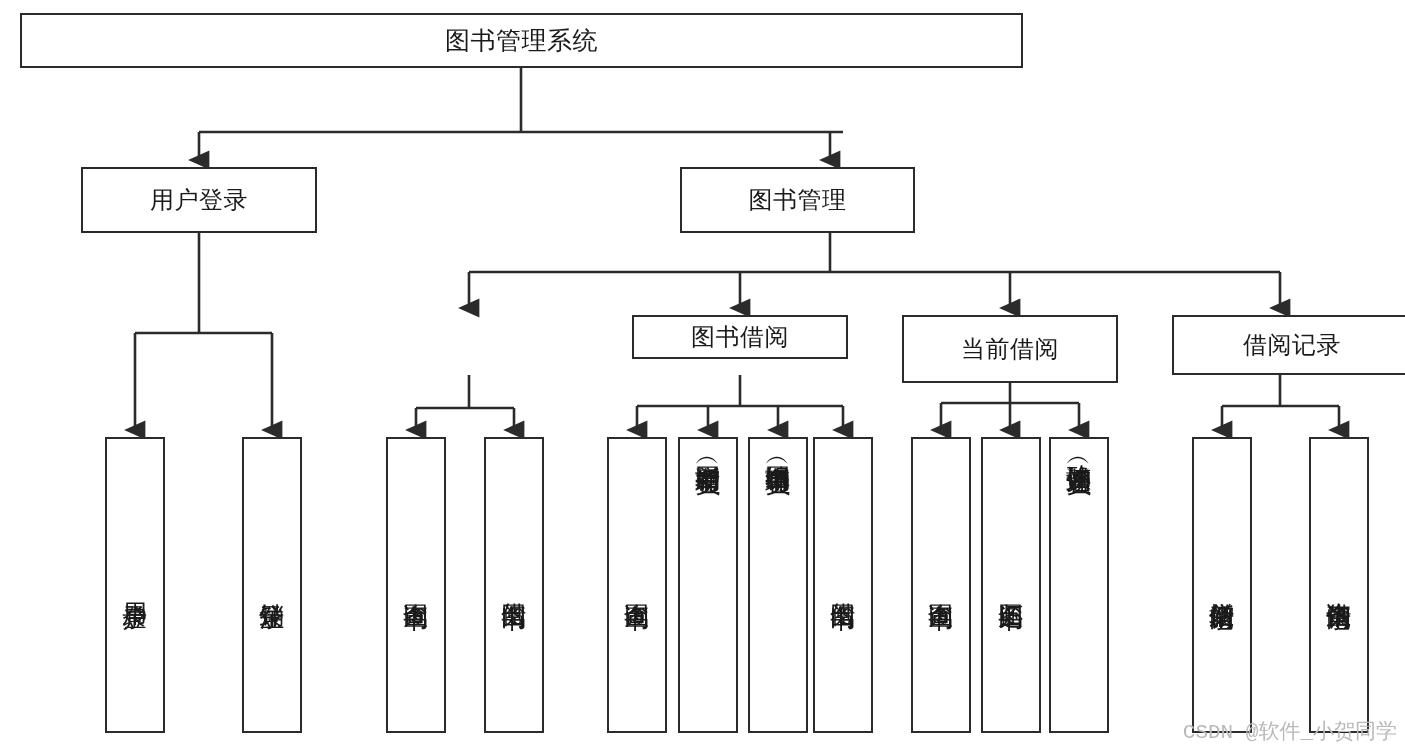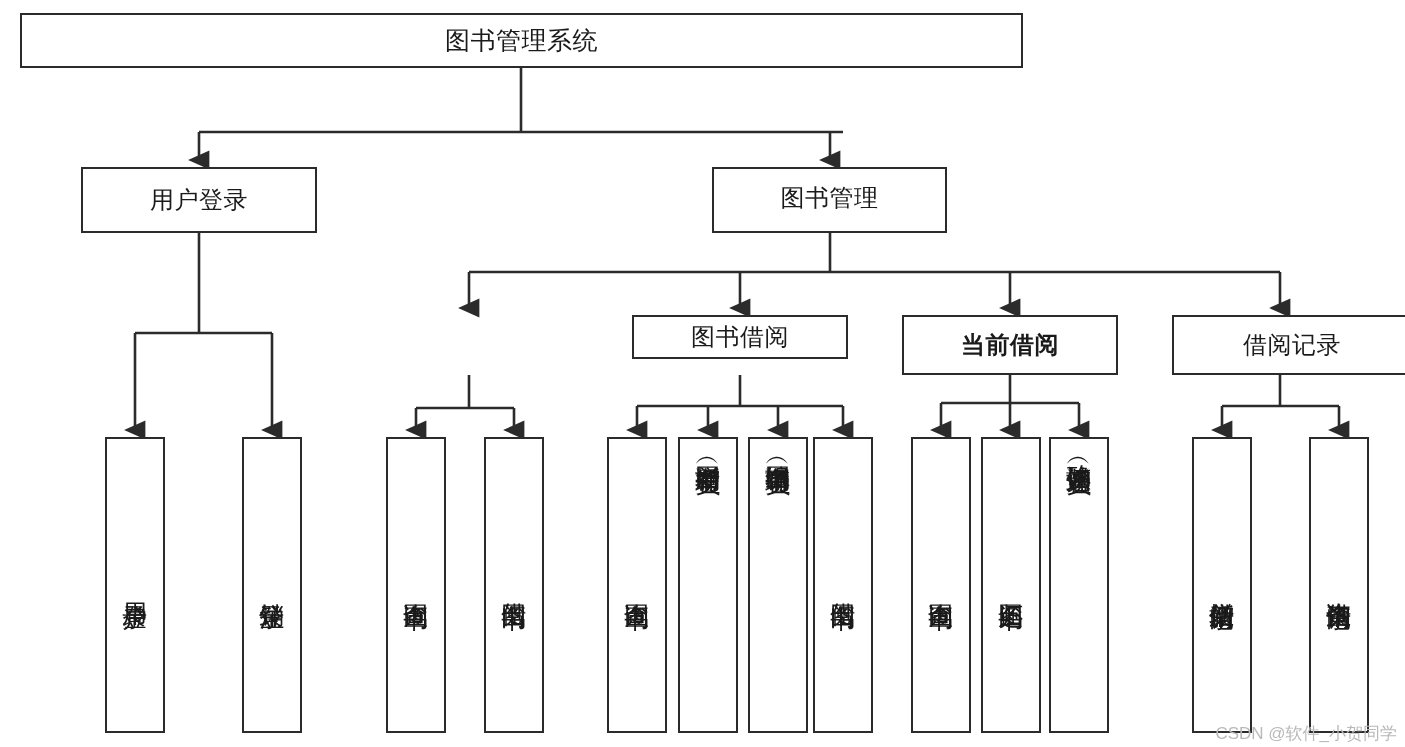--- a/index.html
+++ b/index.html
@@ -57,24 +57,25 @@
   }
   .node.vert.short {
     align-items: center;
     padding-top: 0;
   }
   .node.root .label { font-size: 25px; }
   .watermark {
     position: absolute;
     right: 8px;
     bottom: 2px;
-    font-size: 17px;
+    font-size: 21px;
     color: #b9b9b9;
     white-space: nowrap;
     pointer-events: none;
+    font-family: Liberation Mono, monospace;
   }
 </style>
 </head>
 <body>
 
 <div id="canvas">
 
   <svg class="edges" viewBox="0 0 1405 747" xmlns="http://www.w3.org/2000/svg">
     <defs>
       <marker id="arrow" markerWidth="9" markerHeight="9" refX="4.3" refY="4.4" orient="auto" markerUnits="strokeWidth">
@@ -125,28 +126,28 @@
     </g>
   </svg>
 
   <div class="node horiz root" style="left:20px; top:13px; width:1003px; height:55px;">
     <span class="label">图书管理系统</span>
   </div>
 
   <div class="node horiz" style="left:81px; top:167px; width:236px; height:66px;">
     <span class="label">用户登录</span>
   </div>
-  <div class="node horiz" style="left:712px; top:167px; width:235px; height:66px;font-family:Liberation Mono, monospace;">
+  <div class="node horiz" style="left:680px; top:167px; width:235px; height:66px;">
     <span class="label">图书管理</span>
   </div>
 
   <div class="node horiz" style="left:632px; top:315px; width:216px; height:44px;">
     <span class="label">图书借阅</span>
   </div>
-  <div class="node horiz" style="left:902px; top:315px; width:216px; height:60px;font-weight:bold;">
+  <div class="node horiz" style="left:902px; top:315px; width:216px; height:68px;">
     <span class="label">当前借阅</span>
   </div>
   <div class="node horiz" style="left:1172px; top:315px; width:240px; height:60px;">
     <span class="label">借阅记录</span>
   </div>
 
   <div class="node vert short" style="left:105px; top:437px; width:60px; height:296px;">
     <span class="label">用户登录</span>
   </div>
   <div class="node vert short" style="left:242px; top:437px; width:60px; height:296px;">

